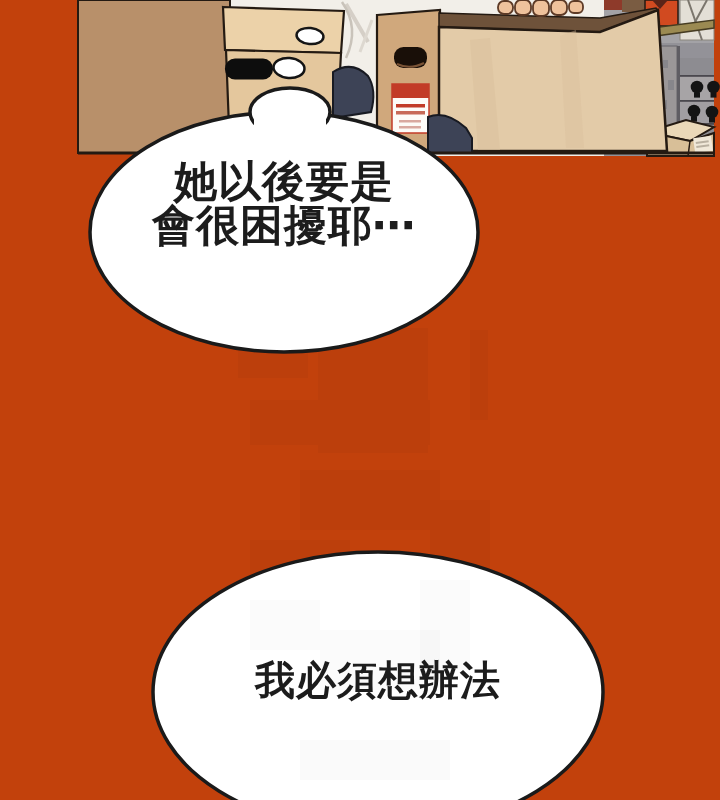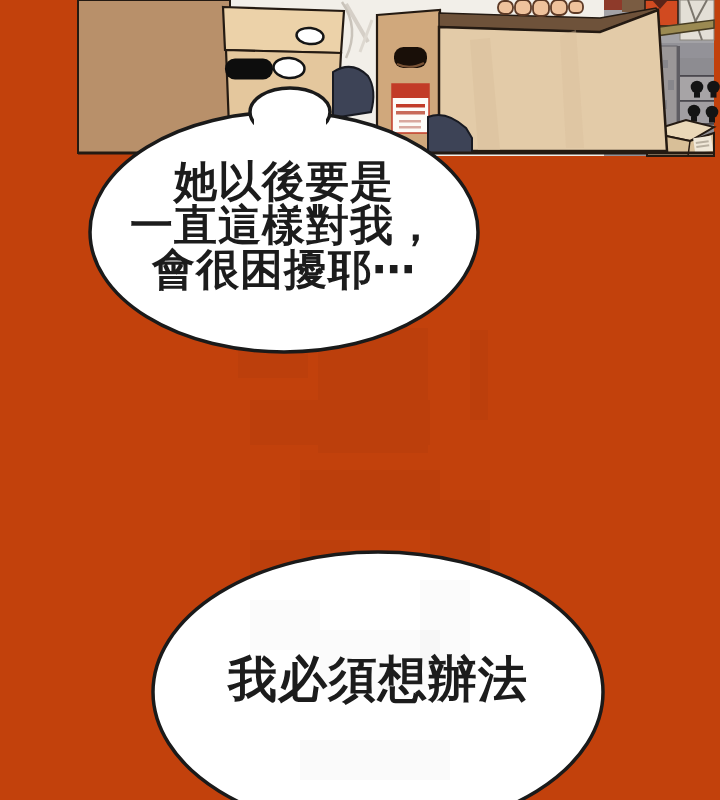--- a/index.html
+++ b/index.html
@@ -7,21 +7,21 @@
     position:relative;width:720px;height:800px;background:#c2410c;
     overflow:hidden;font-family:"DejaVu Sans","Liberation Sans",sans-serif;padding-left:48px;
   }
   .art{position:absolute;left:0;top:0;}
   .bubble-text{
     position:absolute;text-align:center;font-weight:bold;color:#1c1c1c;
     z-index:5;
   }
   .bubble-text div{white-space:nowrap;}
   .b1{left:94px;top:159px;width:380px;font-size:43px;line-height:44px;letter-spacing:1px;}
-  .b2{left:158px;top:658px;width:440px;font-size:49px;line-height:44px;letter-spacing:1px;}
+  .b2{left:158px;top:658px;width:440px;font-size:40px;line-height:44px;letter-spacing:1px;}
 </style>
 </head>
 <body>
 
 <div class="canvas">
 
   <svg class="art" width="720" height="800" viewBox="0 0 720 800">
 
     <rect x="224" y="0" width="392" height="156" fill="#f2efe9"></rect>
 
@@ -143,21 +143,20 @@
     <g fill="#1a1a1a">
       <rect x="250" y="600" width="70" height="50" opacity="0.02"></rect>
       <rect x="320" y="630" width="120" height="60" opacity="0.02"></rect>
       <rect x="300" y="740" width="150" height="40" opacity="0.025"></rect>
       <rect x="420" y="580" width="50" height="90" opacity="0.02"></rect>
     </g>
   </svg>
 
   <div class="bubble-text b1">
     <div>她以後要是</div>
-    <div>一直這樣對我，</div>
     <div>會很困擾耶⋯</div>
   </div>
 
   <div class="bubble-text b2">
     <div>我必須想辦法</div>
   </div>
 
 </div>
 
 </body></html>

